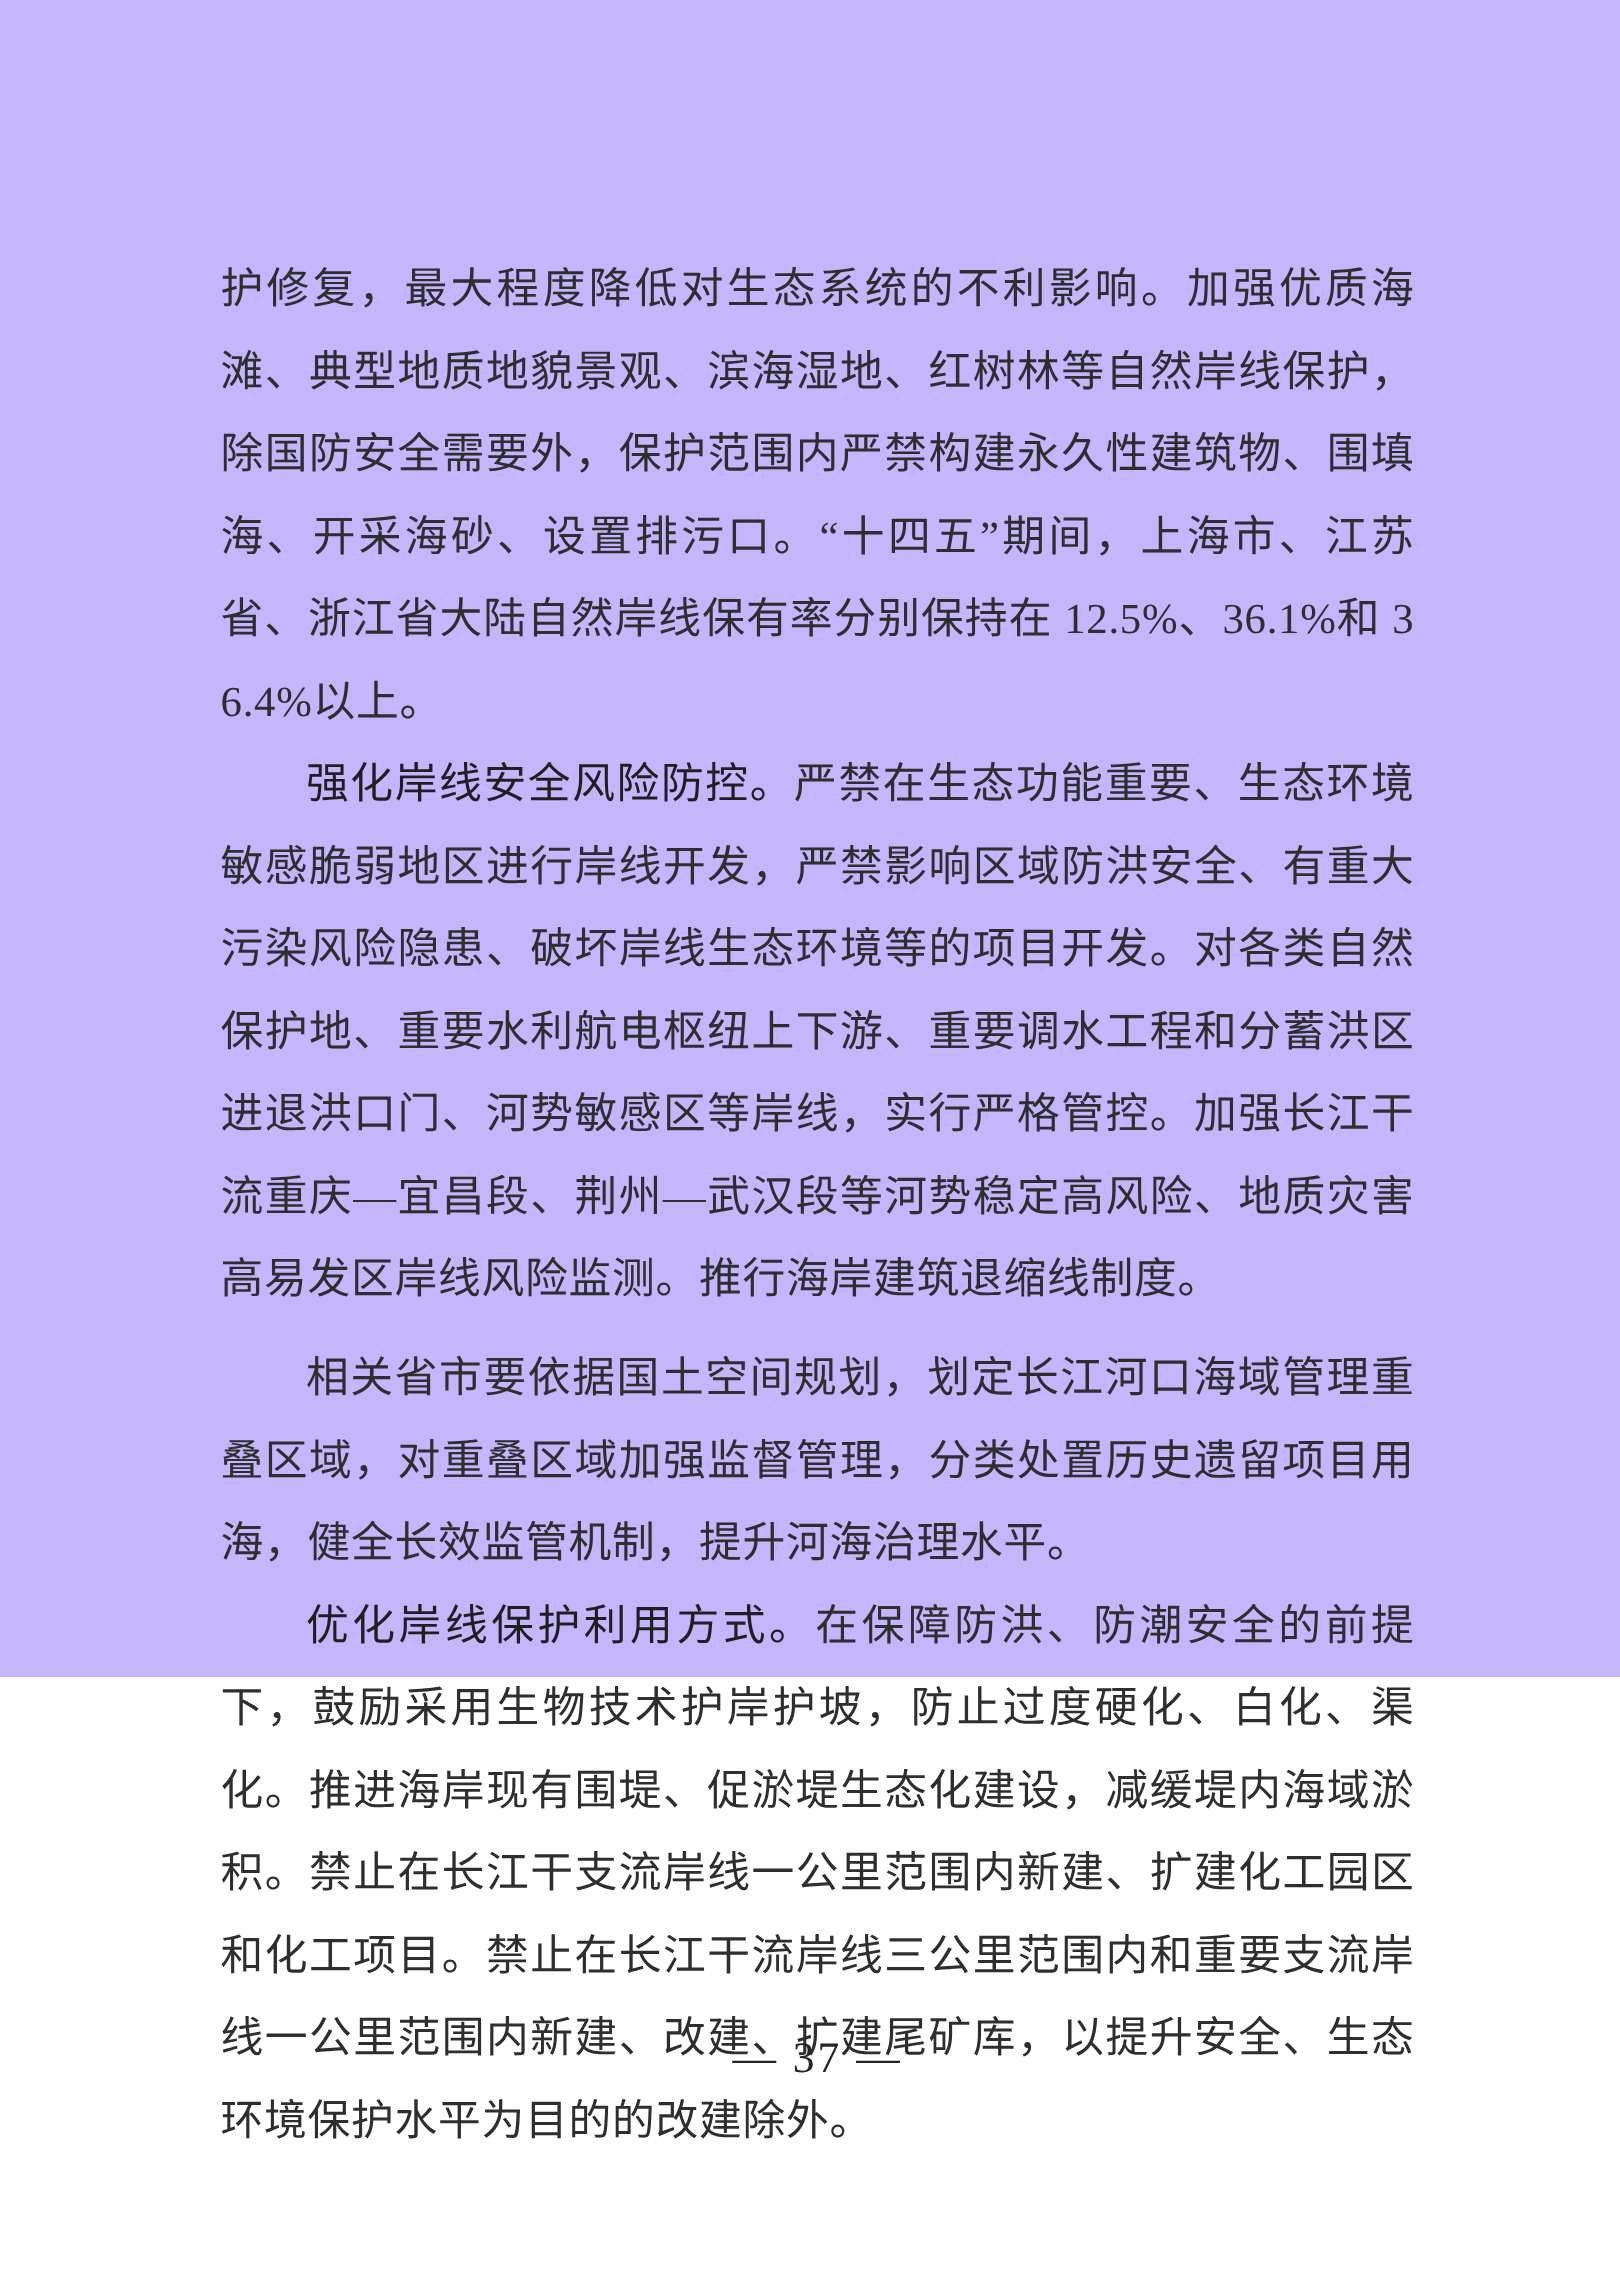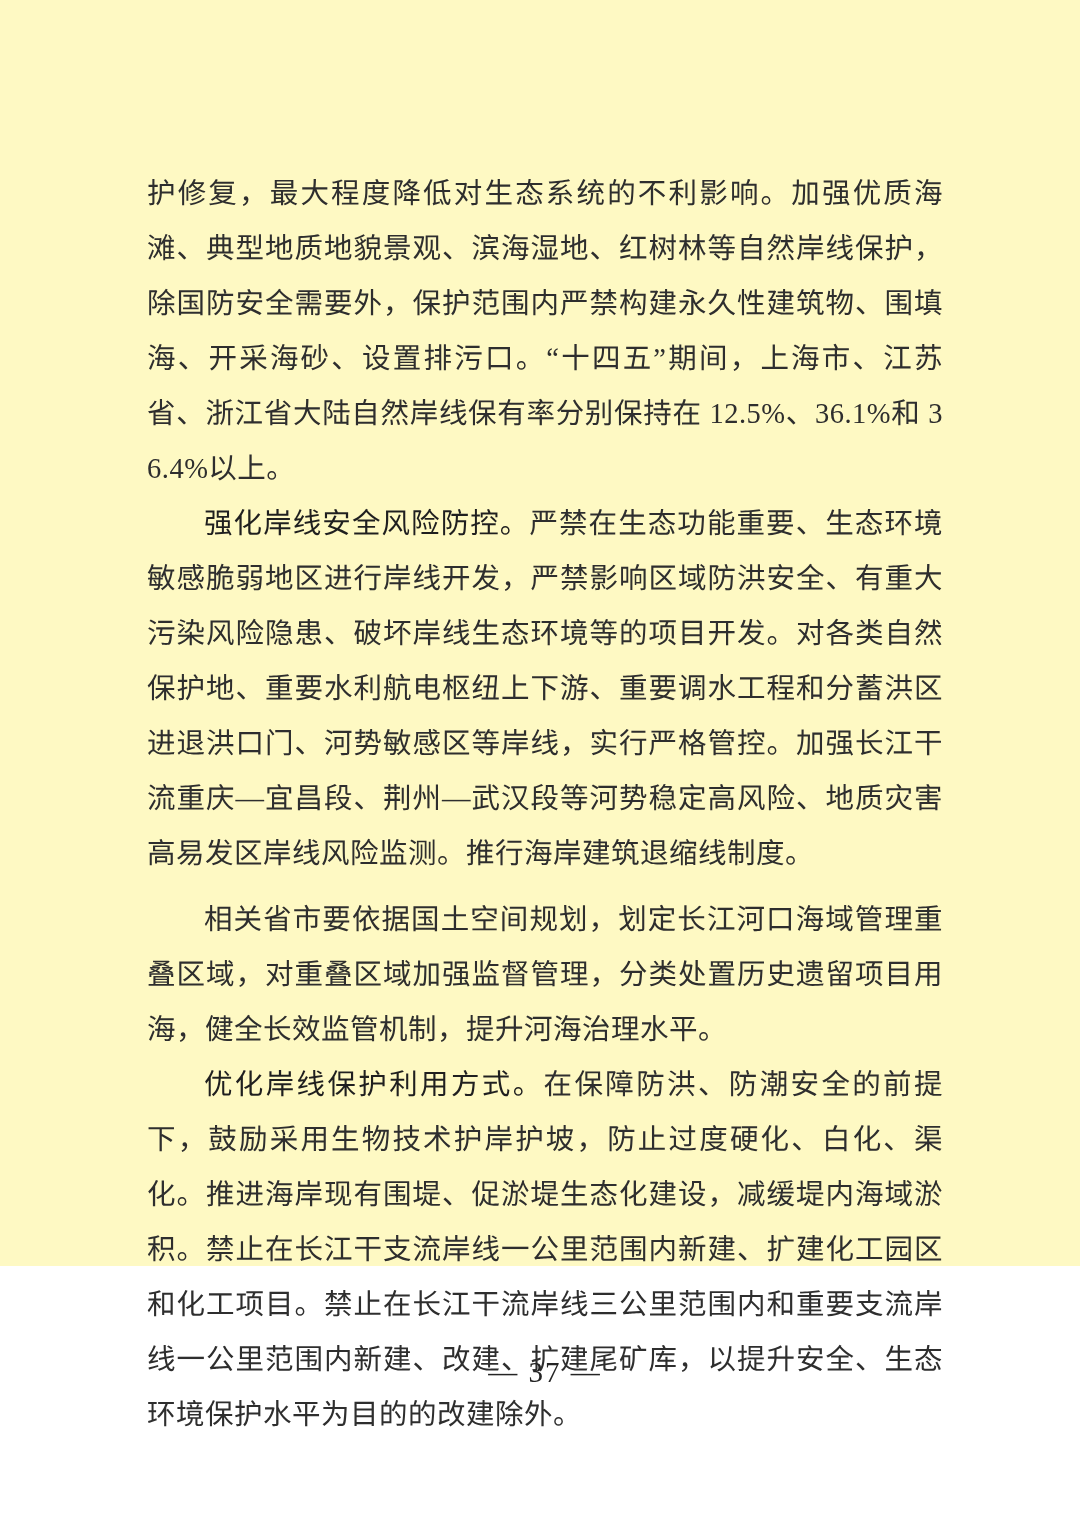--- a/index.html
+++ b/index.html
@@ -13,22 +13,22 @@
     background: #ffffff;
     font-family: "Liberation Serif", "DejaVu Serif", serif;
     color: #2e2e2e;
     overflow: hidden;
   }
   .page {
     position: absolute;
     left: 0;
     top: 0;
     width: 1080px;
-    height: 1266px;
-    background: #fef9c3;
+    height: 1118px;
+    background: #c4b5fd;
   }
   .textblock {
     position: absolute;
     left: 147px;
     top: 166px;
     width: 796px;
   }
   .para {
     font-size: 28.5px;
     line-height: 55px;

